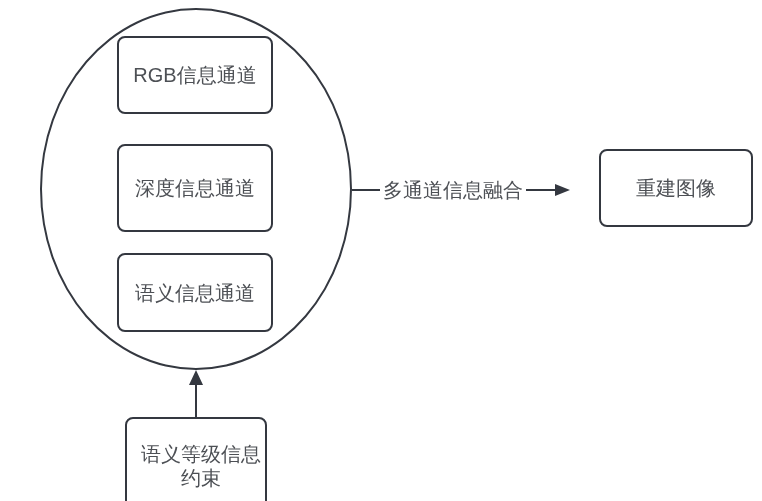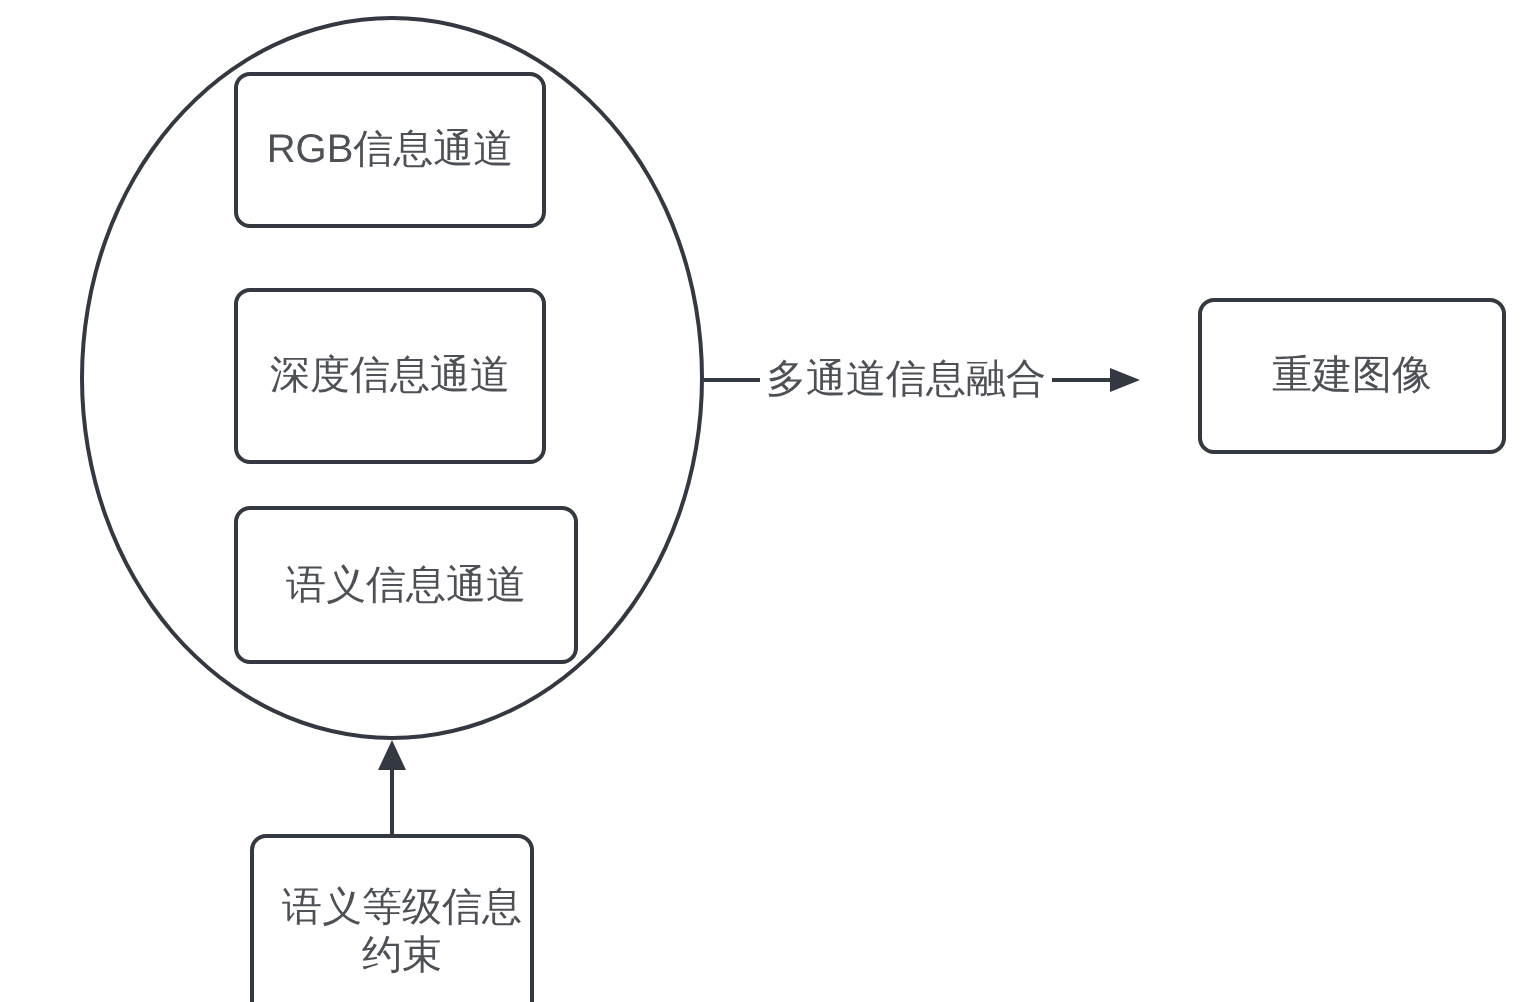--- a/index.html
+++ b/index.html
@@ -34,21 +34,21 @@
     top: 8px;
     width: 312px;
     height: 362px;
     border-radius: 50%;
   }
   .rounded {
     border-radius: 8px;
   }
   #node-rgb       { left: 117px; top: 36px;  width: 156px; height: 78px; }
   #node-depth     { left: 117px; top: 144px; width: 156px; height: 88px; }
-  #node-semantic  { left: 117px; top: 253px; width: 172px; height: 79px; }
+  #node-semantic  { left: 117px; top: 253px; width: 156px; height: 79px; }
   #node-rebuild   { left: 571px; top: 149px; width: 154px; height: 78px; margin-left: 28px; }
   #node-constraint{ left: 125px; top: 417px; width: 142px; height: 98px; padding-left: 10px; }
   .edges {
     position: absolute;
     left: 0;
     top: 0;
     pointer-events: none;
   }
   .edge-label {
     position: absolute;

